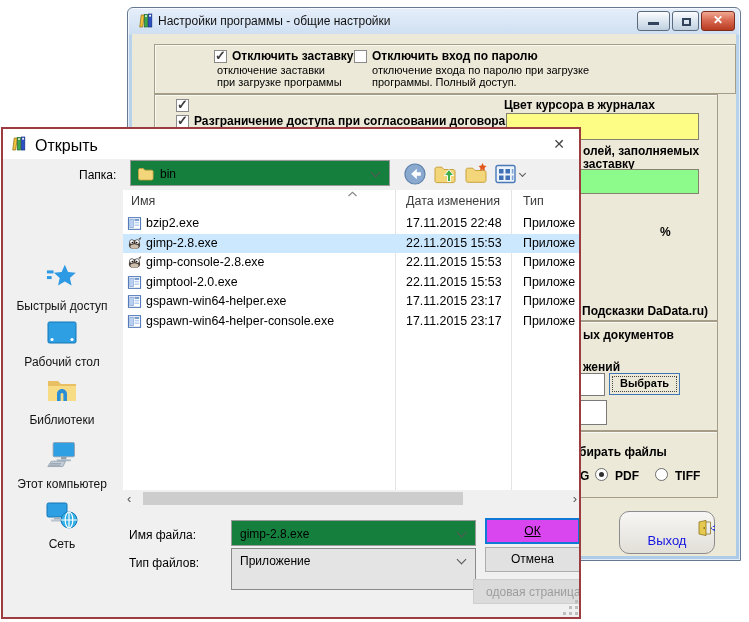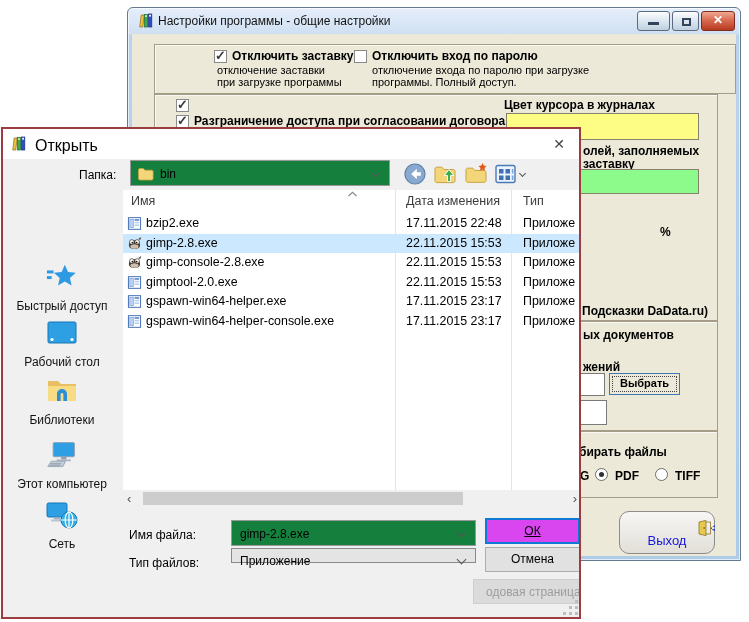--- a/index.html
+++ b/index.html
@@ -367,21 +367,21 @@
       <div class="hthumb"></div>
       <span class="arr" style="right:4px;">›</span>
     </div>
 
     <span class="lbl" style="left:126px; top:399px;">Имя файла:</span>
     <div class="combo" style="left:228px; top:391px; width:245px; height:26px;">
       <span style="position:absolute; left:8px; top:6px;">gimp-2.8.exe</span>
       <span class="chev" style="right:10px; top:8px;"></span>
     </div>
     <span class="lbl" style="left:126px; top:427px;">Тип файлов:</span>
-    <div class="combo gray" style="left:228px; top:419px; width:245px; height:15px;">
+    <div class="combo gray" style="left:228px; top:419px; width:245px; height:42px;">
       <span style="position:absolute; left:8px; top:5px;">Приложение</span>
       <span class="chev" style="right:10px; top:7px;"></span>
     </div>
     <div class="btn ok" style="left:482px; top:389px; width:95px; height:26px; padding-top:4px;">ОК</div>
     <div class="btn" style="left:482px; top:418px; width:95px; height:25px; padding-top:4px;">Отмена</div>
     <div class="btn dis" style="left:470px; top:450px; width:124px; height:25px; padding-top:5px;">одовая страница.</div>
     <div class="grip"></div>
   </div>
 </div>
 

